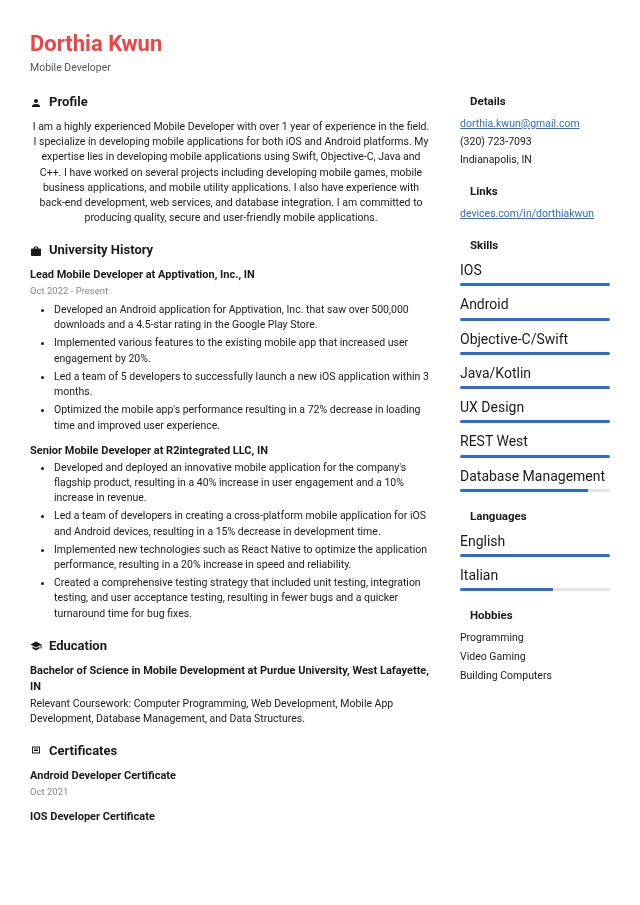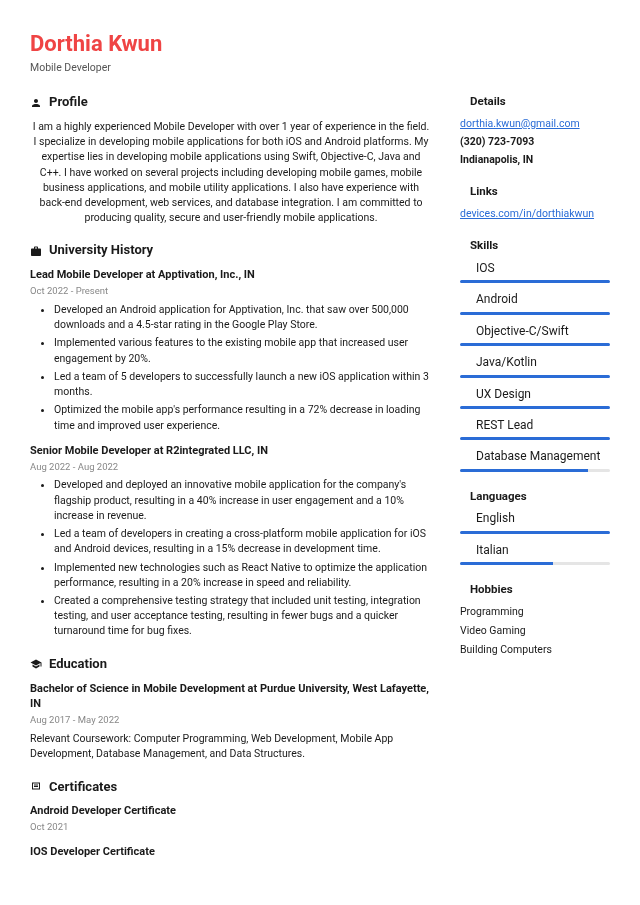--- a/index.html
+++ b/index.html
@@ -33,23 +33,23 @@
   .profile-text { color: #1a1a1a; text-align: center; }
   .job { margin-bottom: 10px; }
   .job-title { font-size: 11px; font-weight: 700; margin-bottom: 1px; }
   .job-date { font-size: 9.5px; color: #888; margin-bottom: 4px; }
   ul.bullets { list-style: disc; padding-left: 24px; }
   ul.bullets li { margin-bottom: 3px; color: #1a1a1a; }
   .edu-desc { color: #1a1a1a; }
   .side-section { margin-bottom: 16px; }
   .side-title { font-size: 11.5px; font-weight: 700; margin-bottom: 6px; padding-left: 10px; }
   .link { color: #2a6cd6; text-decoration: underline; display: block; margin-bottom: 3px; word-break: break-all; }
-  .detail-line { margin-bottom: 3px; font-weight: bold; }
+  .detail-line { margin-bottom: 3px; }
   .skill { margin-bottom: 8px; }
-  .skill-name { font-size: 12px; margin-bottom: 3px; margin-left: 16px; }
+  .skill-name { font-size: 14px; margin-bottom: 3px; }
   .bar { width: 100%; height: 3px; background: #e5e5e5; border-radius: 2px; overflow: hidden; }
   .bar-fill { height: 100%; background: #2a6cd6; }
   .hobby-item { margin-bottom: 4px; }
 </style>
 </head>
 <body>
 
 <div class="header">
   <div class="name">Dorthia Kwun</div>
   <div class="role">Mobile Developer</div>
@@ -81,42 +81,40 @@
             <div class="job-date">Oct 2022 - Present</div>
             <ul class="bullets">
               <li>Developed an Android application for Apptivation, Inc. that saw over 500,000 downloads and a 4.5-star rating in the Google Play Store.</li>
               <li>Implemented various features to the existing mobile app that increased user engagement by 20%.</li>
               <li>Led a team of 5 developers to successfully launch a new iOS application within 3 months.</li>
               <li>Optimized the mobile app's performance resulting in a 72% decrease in loading time and improved user experience.</li>
             </ul>
           </div>
           <div class="job">
             <div class="job-title">Senior Mobile Developer at R2integrated LLC, IN</div>
-            <div class="job-date">Aug 2022 - Aug 2022</div>
             <ul class="bullets">
               <li>Developed and deployed an innovative mobile application for the company's flagship product, resulting in a 40% increase in user engagement and a 10% increase in revenue.</li>
               <li>Led a team of developers in creating a cross-platform mobile application for iOS and Android devices, resulting in a 15% decrease in development time.</li>
               <li>Implemented new technologies such as React Native to optimize the application performance, resulting in a 20% increase in speed and reliability.</li>
               <li>Created a comprehensive testing strategy that included unit testing, integration testing, and user acceptance testing, resulting in fewer bugs and a quicker turnaround time for bug fixes.</li>
             </ul>
           </div>
         </div>
     </div>
 
     <div class="section">
       <div class="section-title">
         <svg viewBox="0 0 24 24">
             <path d="M12 3L1 9l11 6 9-4.9V17h2V9L12 3zM5 13.2v4L12 21l7-3.8v-4L12 17l-7-3.8z"></path>
           </svg>
         <span>Education</span>
       </div>
       <div id="edu">
           <div class="job">
             <div class="job-title">Bachelor of Science in Mobile Development at Purdue University, West Lafayette, IN</div>
-            <div class="job-date">Aug 2017 - May 2022</div>
             <div class="edu-desc">Relevant Coursework: Computer Programming, Web Development, Mobile App Development, Database Management, and Data Structures.</div>
           </div>
         </div>
     </div>
 
     <div class="section">
       <div class="section-title">
         <svg viewBox="0 0 24 24">
             <path d="M4 3h16v14H4V3zm2 2v10h12V5H6zm2 2h8v2H8V7zm0 3h8v2H8v-2z"></path>
           </svg>
@@ -178,21 +176,21 @@
               <div class="bar-fill" style="width: 100%;"></div>
             </div>
           </div>
           <div class="skill">
             <div class="skill-name">UX Design</div>
             <div class="bar">
               <div class="bar-fill" style="width: 100%;"></div>
             </div>
           </div>
           <div class="skill">
-            <div class="skill-name">REST Lead</div>
+            <div class="skill-name">REST West</div>
             <div class="bar">
               <div class="bar-fill" style="width: 100%;"></div>
             </div>
           </div>
           <div class="skill">
             <div class="skill-name">Database Management</div>
             <div class="bar">
               <div class="bar-fill" style="width: 85%;"></div>
             </div>
           </div>

